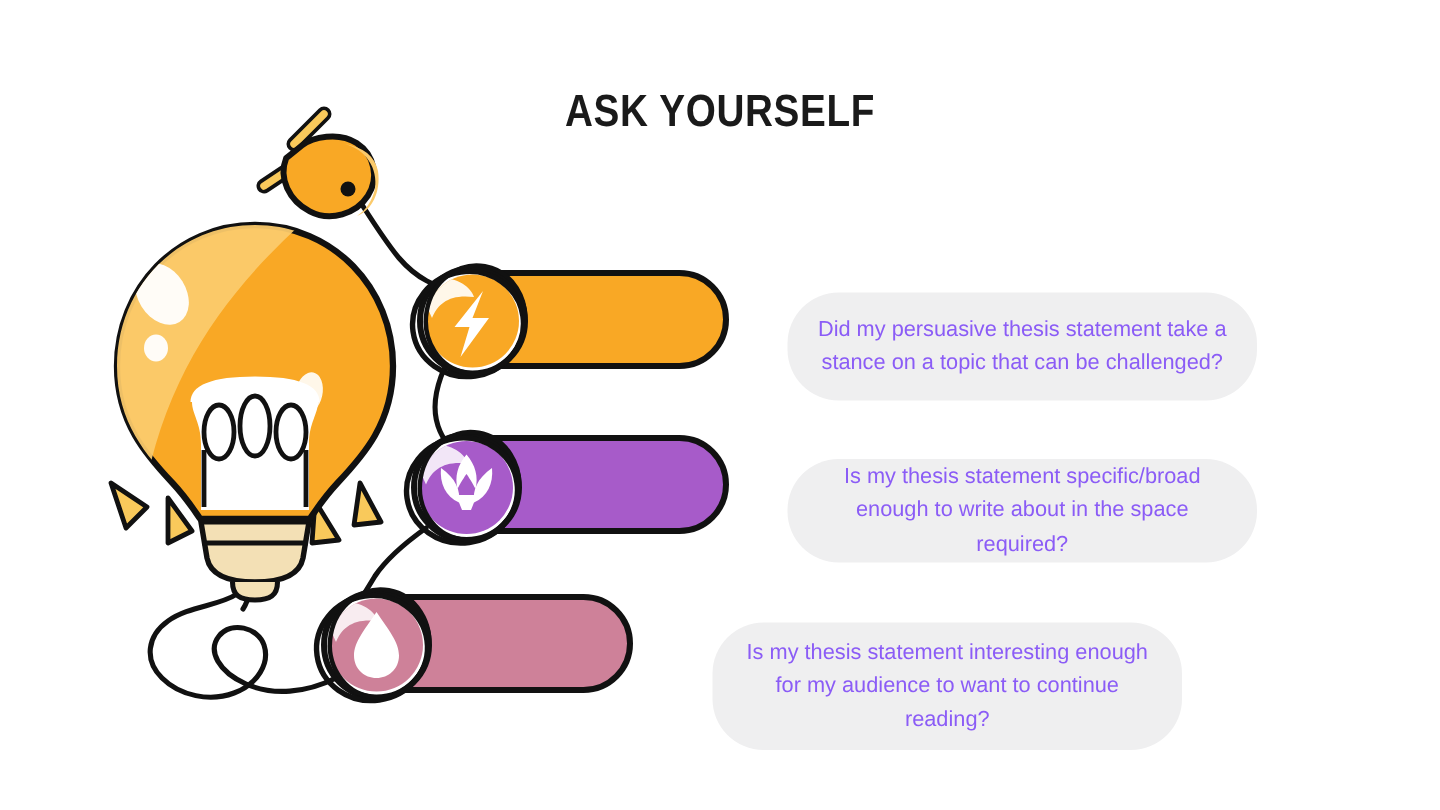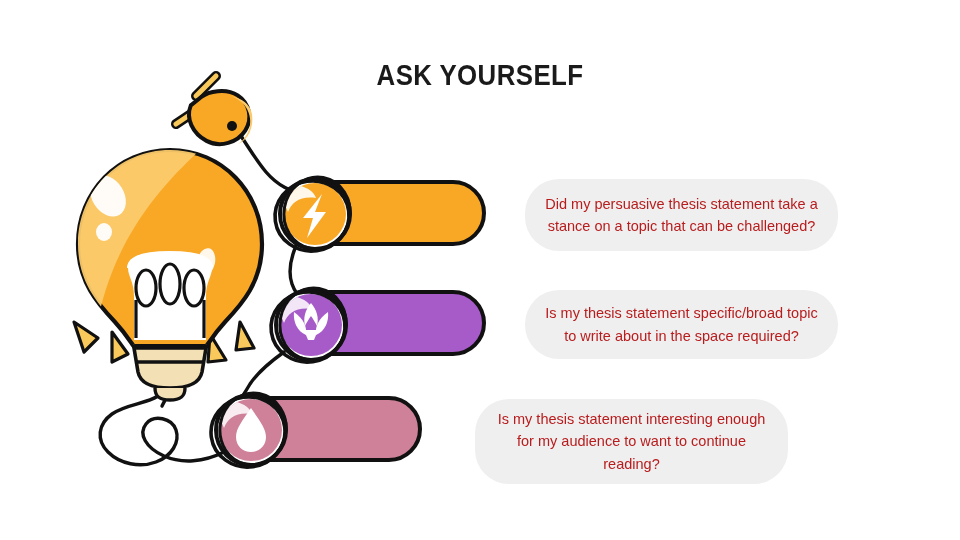--- a/index.html
+++ b/index.html
@@ -30,28 +30,29 @@
   #illustration {
     position: absolute;
     left: 0; top: 0;
     width: 960px; height: 540px;
     pointer-events: none;
   }
   .note {
     position: absolute;
     background: #efeff0;
     border-radius: 34px;
-    color: #b91c1c;
+    color: #8b5cf6;
     font-size: 14.5px;
     line-height: 1.55;
     text-align: center;
     display: flex;
     align-items: center;
     justify-content: center;
     padding: 10px 18px;
+    margin-top: 16px;
   }
   .note-text { display: block; width: 100%; }
   #note-1 { left: 525px; top: 179px; width: 313px; height: 72px; }
   #note-2 { left: 525px; top: 290px; width: 313px; height: 69px; }
   #note-3 { left: 475px; top: 399px; width: 313px; height: 85px; }
 </style>
 </head>
 <body>
 
 <div id="slide">
@@ -223,20 +224,20 @@
       <ellipse cx="253" cy="429" rx="33" ry="36" transform="rotate(10 253 429)" fill="none" stroke="#111111" stroke-width="3"></ellipse>
     </g>
 
   </svg>
 
   <div class="note" id="note-1">
     <span class="note-text">Did my persuasive thesis statement take a stance on a topic that can be challenged?</span>
   </div>
 
   <div class="note" id="note-2">
-    <span class="note-text">Is my thesis statement specific/broad topic to write about in the space required?</span>
+    <span class="note-text">Is my thesis statement specific/broad enough to write about in the space required?</span>
   </div>
 
   <div class="note" id="note-3">
     <span class="note-text">Is my thesis statement interesting enough for my audience to want to continue reading?</span>
   </div>
 
 </div>
 
 </body></html>

